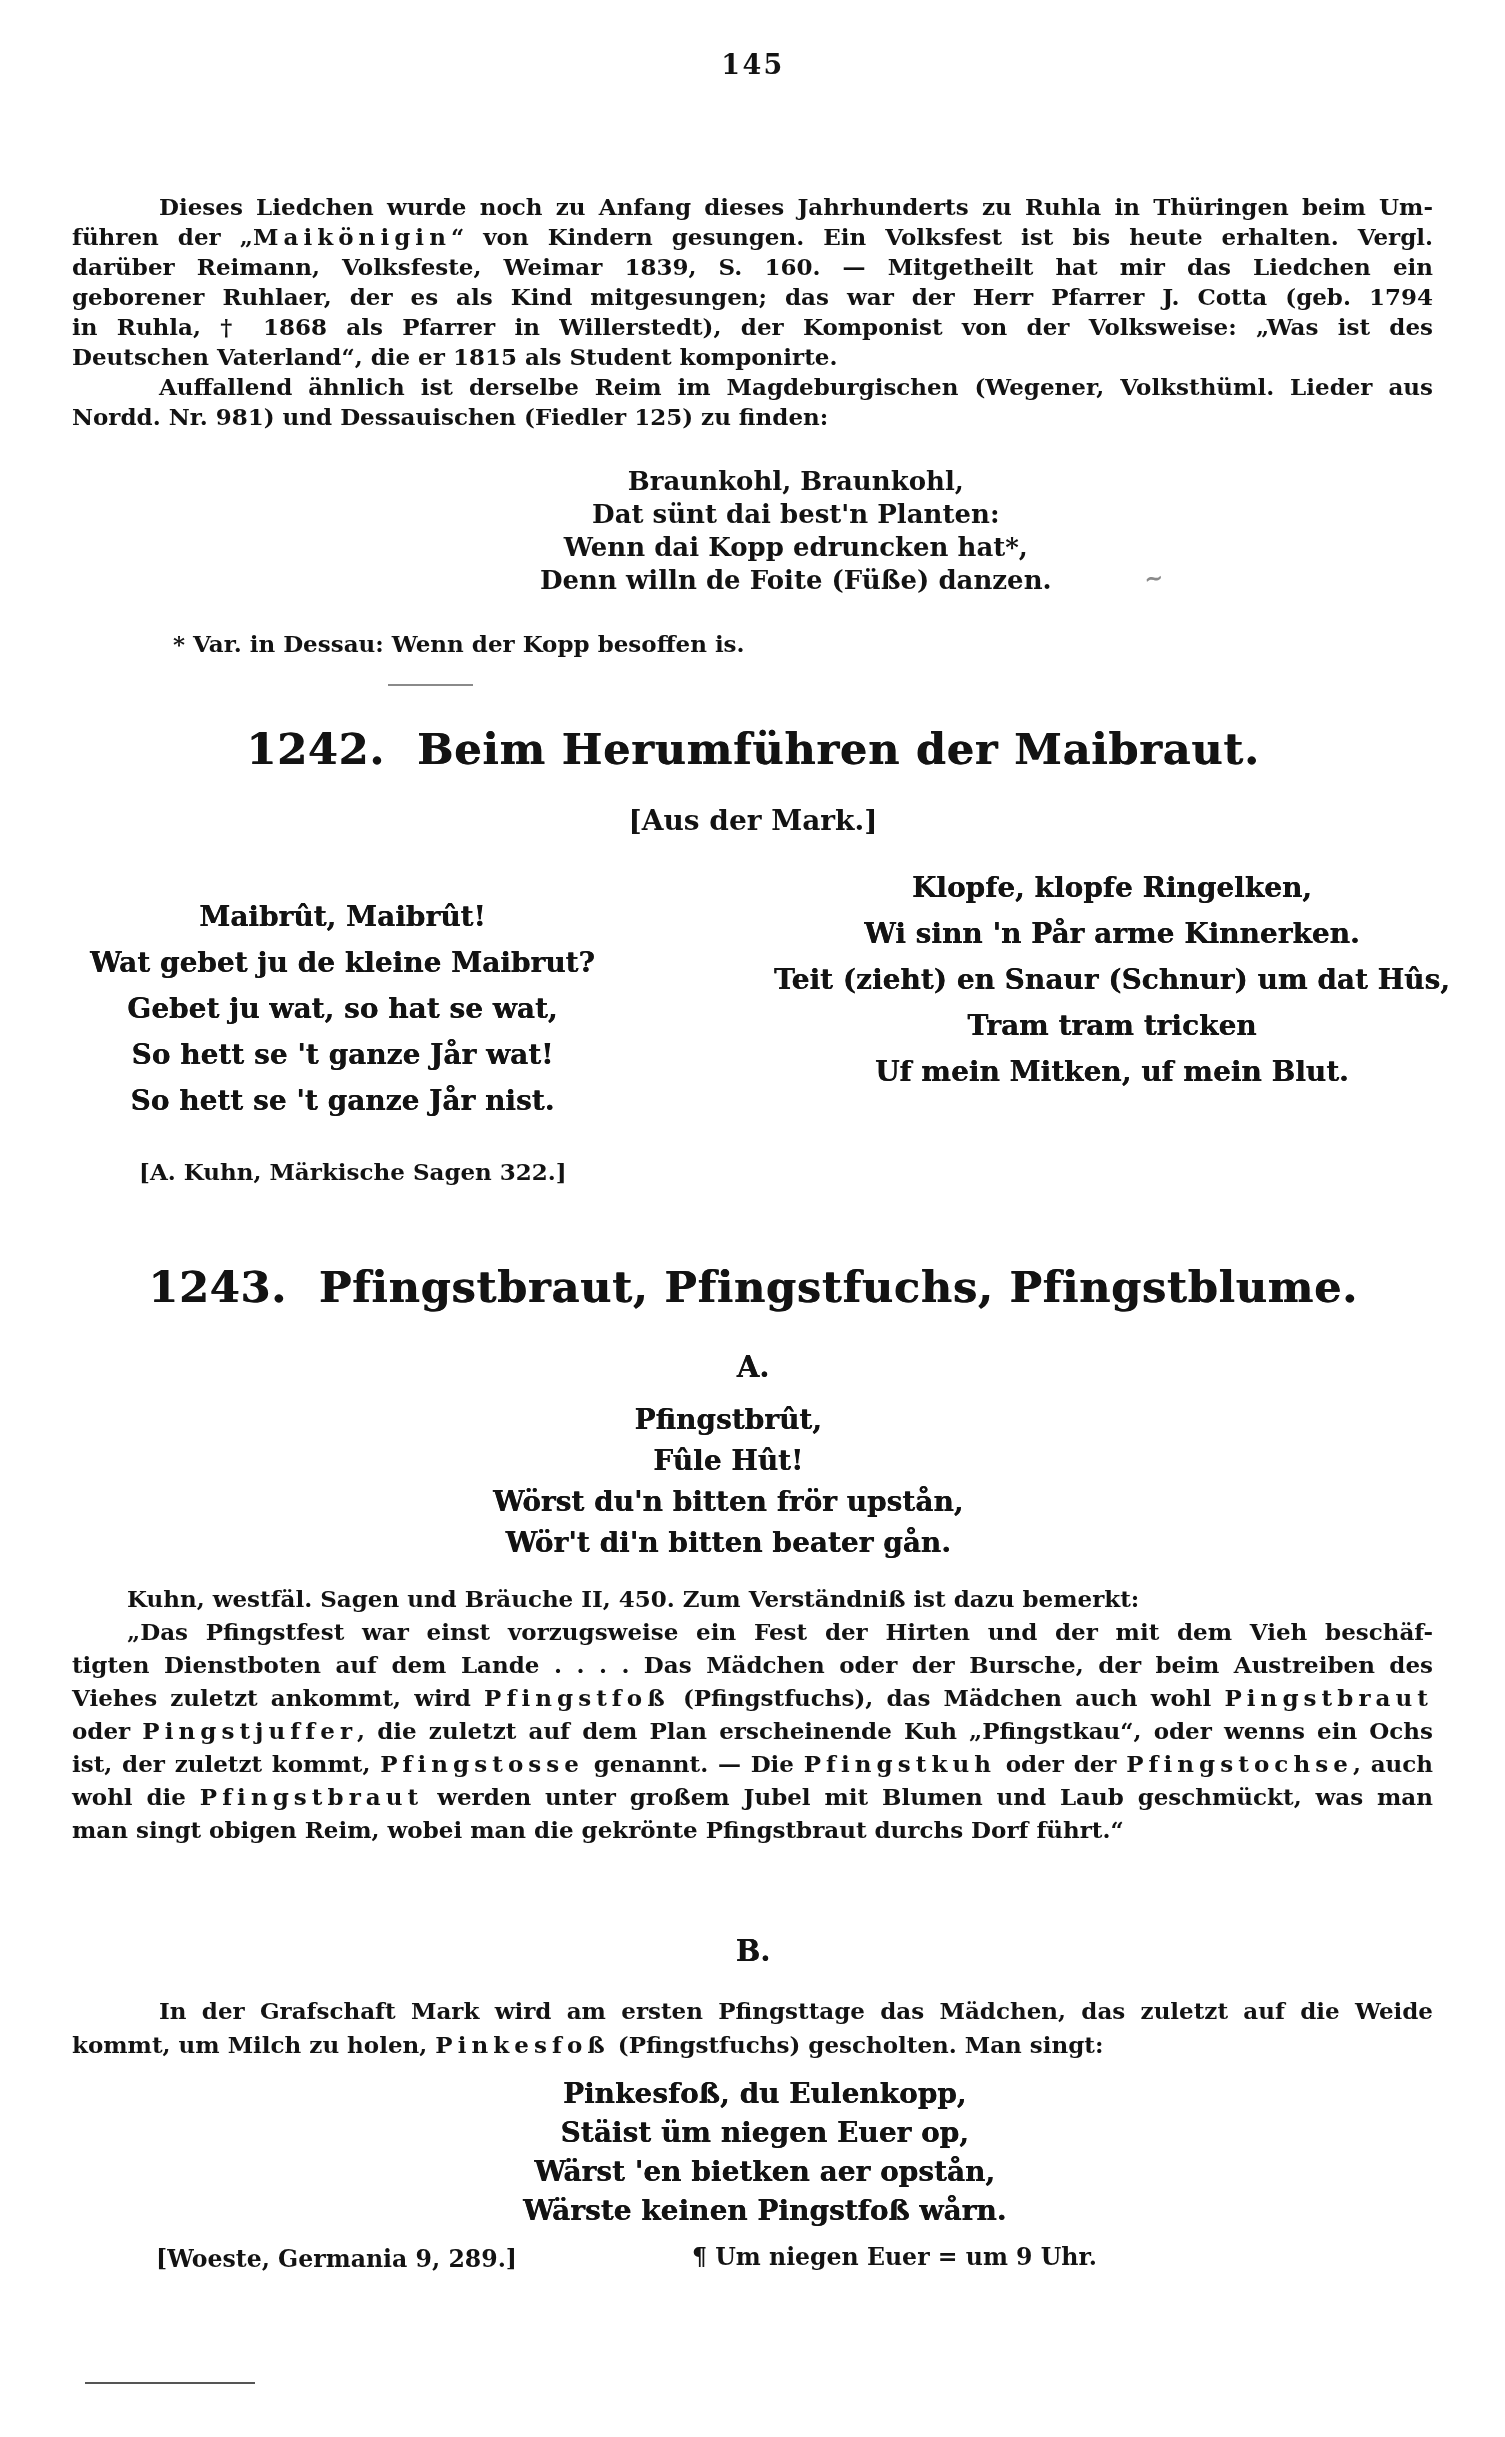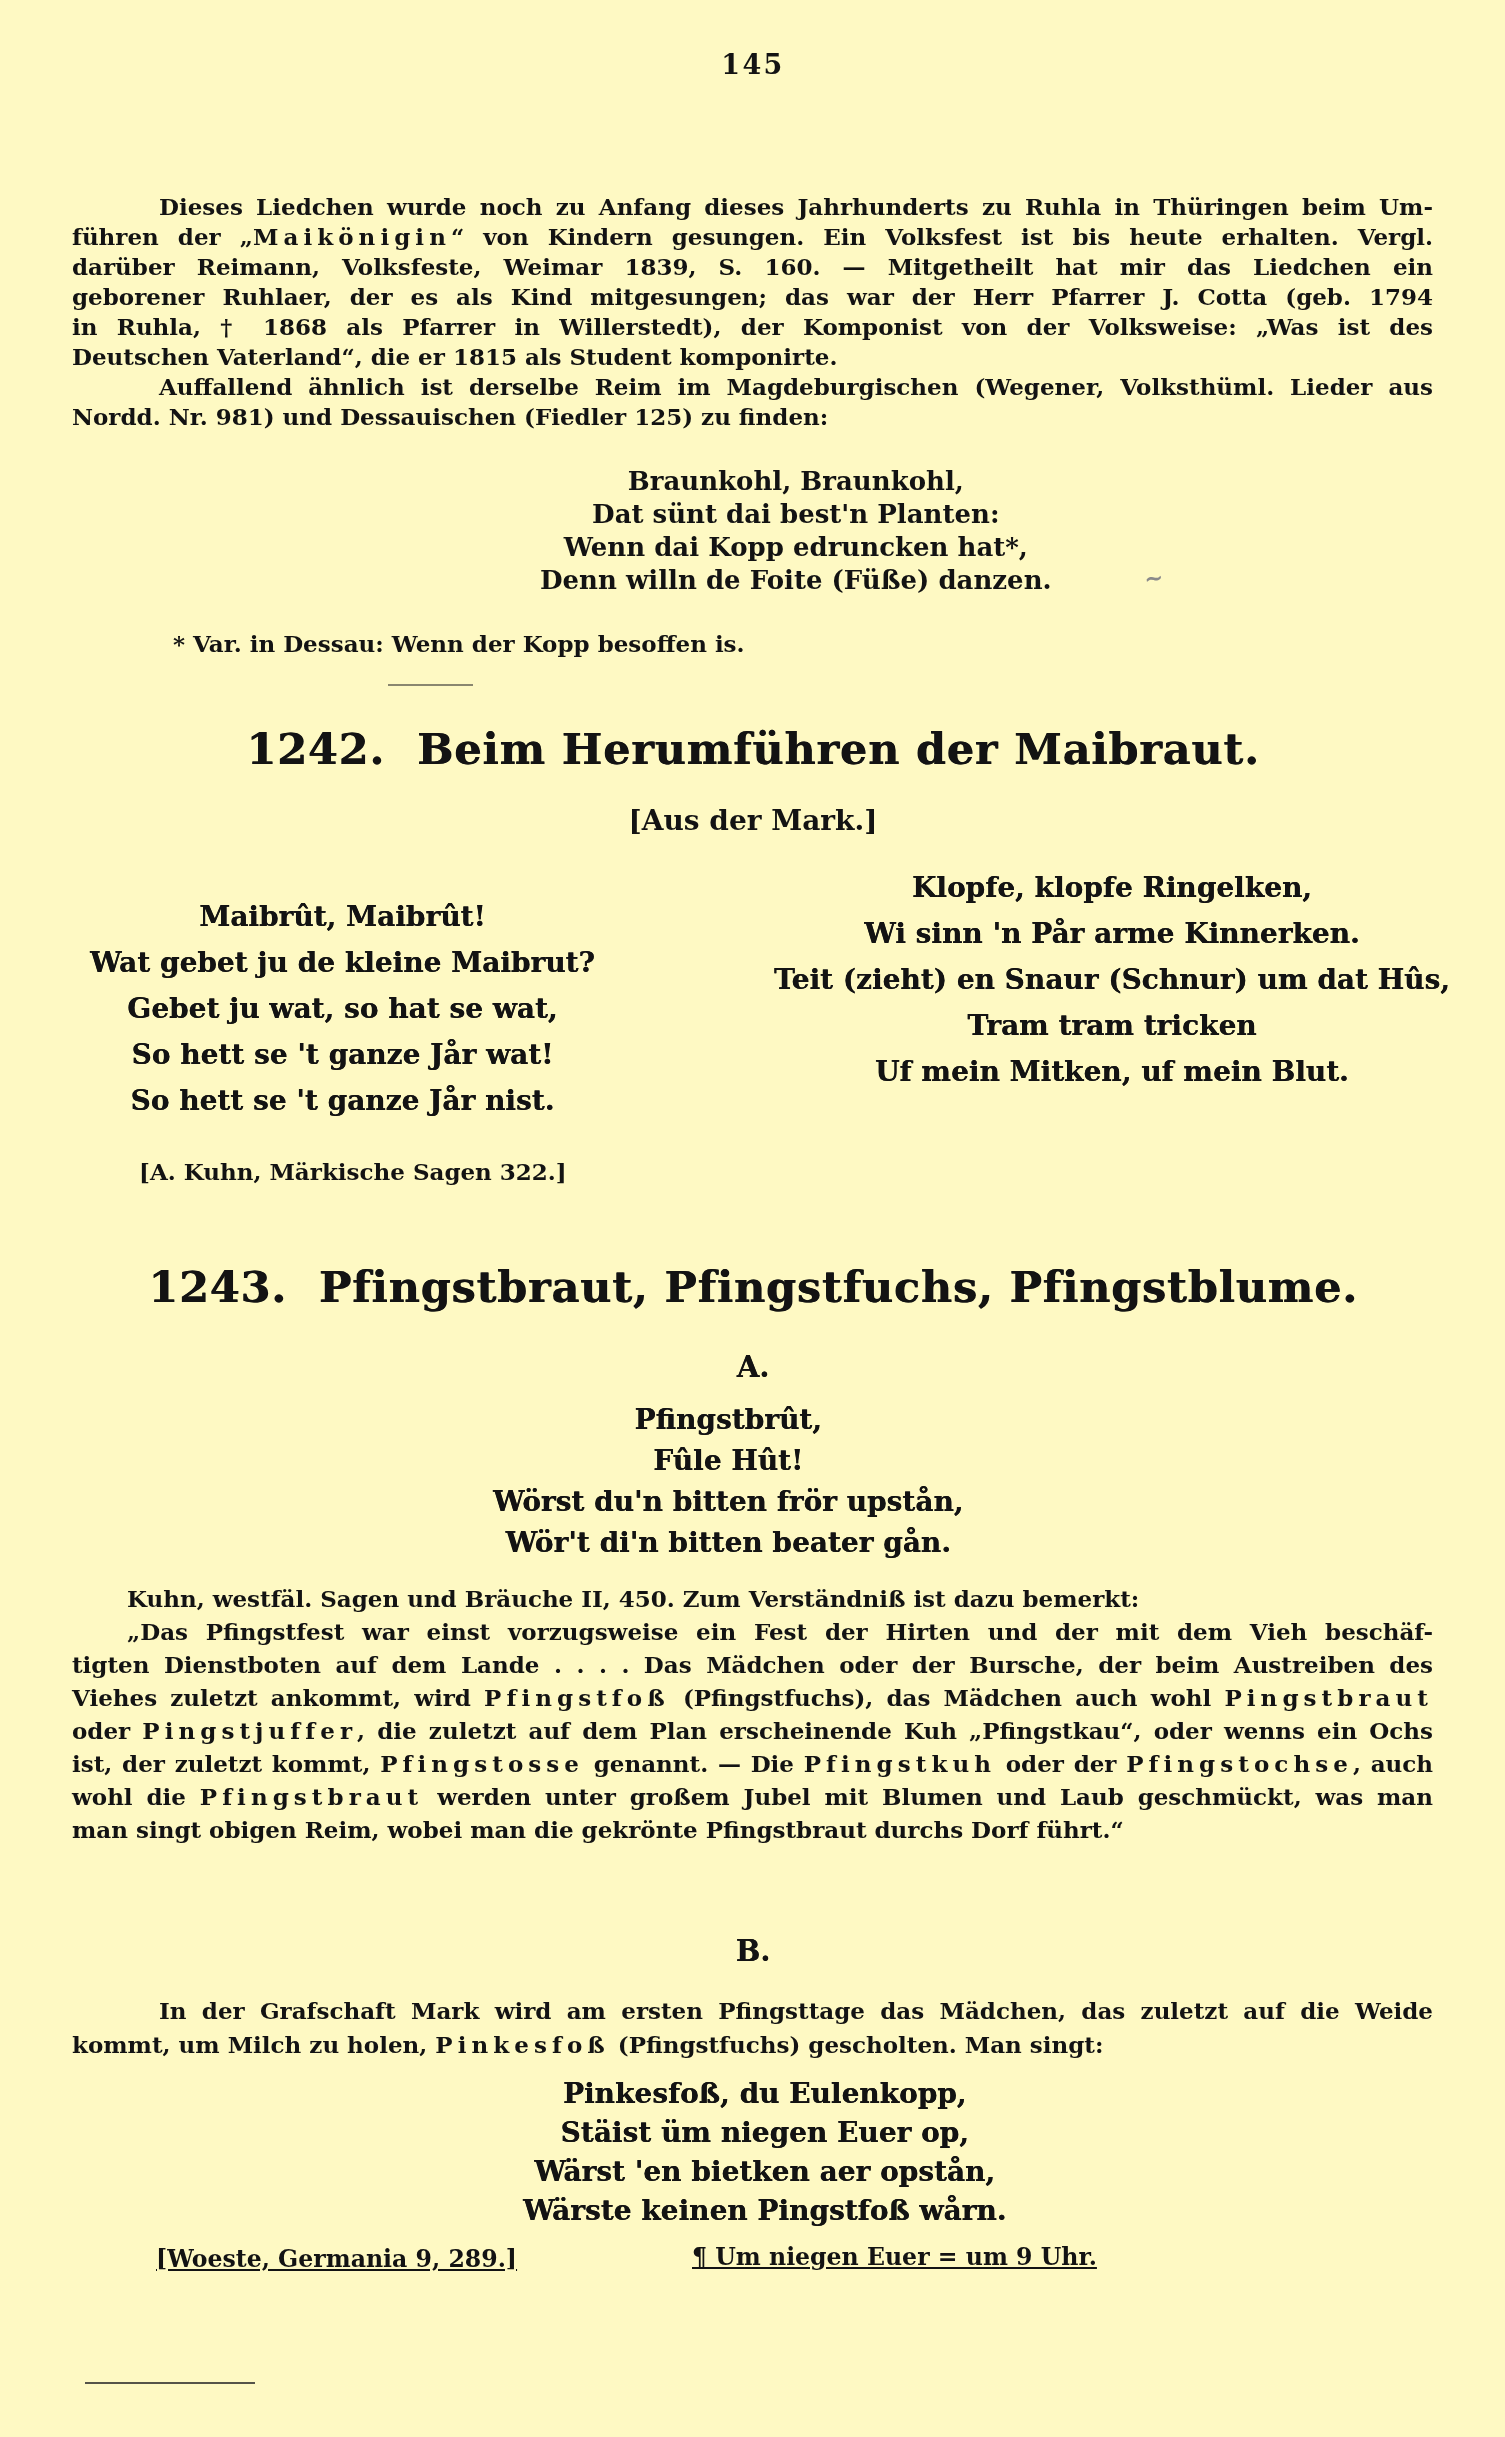--- a/index.html
+++ b/index.html
@@ -1,20 +1,20 @@
 <!DOCTYPE html>
 <html style="font-size:12px"><head>
 <meta charset="utf-8">
 <style>
   html,body{margin:0;padding:0;background:#d8d8d8;}
   .page{
     position:relative;
     width:1506px;height:2438px;
     margin:0 auto;
-    background:#fef9c3;
+    background:#ffffff;
     color:#131313;
     font-family:"DejaVu Serif", serif;
     font-weight:bold;
     overflow:hidden;
   }
   .abs{position:absolute;}
   .center{left:0;width:1506px;text-align:center;}
   
   .petit{font-size:23px;line-height:30px;width:1361px;}
   .petit .pline{text-align:justify;text-align-last:justify;}
@@ -31,21 +31,21 @@
   .verse-mid{font-size:28px;line-height:46px;text-shadow:0.3px 0 0 currentColor;}
   .verseA{font-size:28px;line-height:41px;text-shadow:0.3px 0 0 currentColor;}
   .verseB{font-size:28px;line-height:39px;text-shadow:0.3px 0 0 currentColor;}
   
   .heading{font-size:43px;text-shadow:0.6px 0 0 currentColor;letter-spacing:0.8px;}
   .heading .htitle{margin-left:32px;}
   .subtitle{font-size:28px;}
   .partlabel{font-size:29px;text-shadow:0.4px 0 0 currentColor;}
   .pagenum{font-size:27px;letter-spacing:2.3px;}
   .srcline{font-size:23px;text-align:center;}
-  .bottomnote{font-size:23.6px;text-decoration:underline;}
+  .bottomnote{font-size:23.6px;}
   .footnote{font-size:23px;}
   .scratch{background:#2a2a2a;}
   .tilde{color:#8a8a8a;font-size:23px;transform:rotate(-8deg);}
 </style>
 </head>
 <body>
 
 <div class="page">
 
   <div class="abs center pagenum" style="top:49px;">145</div>

